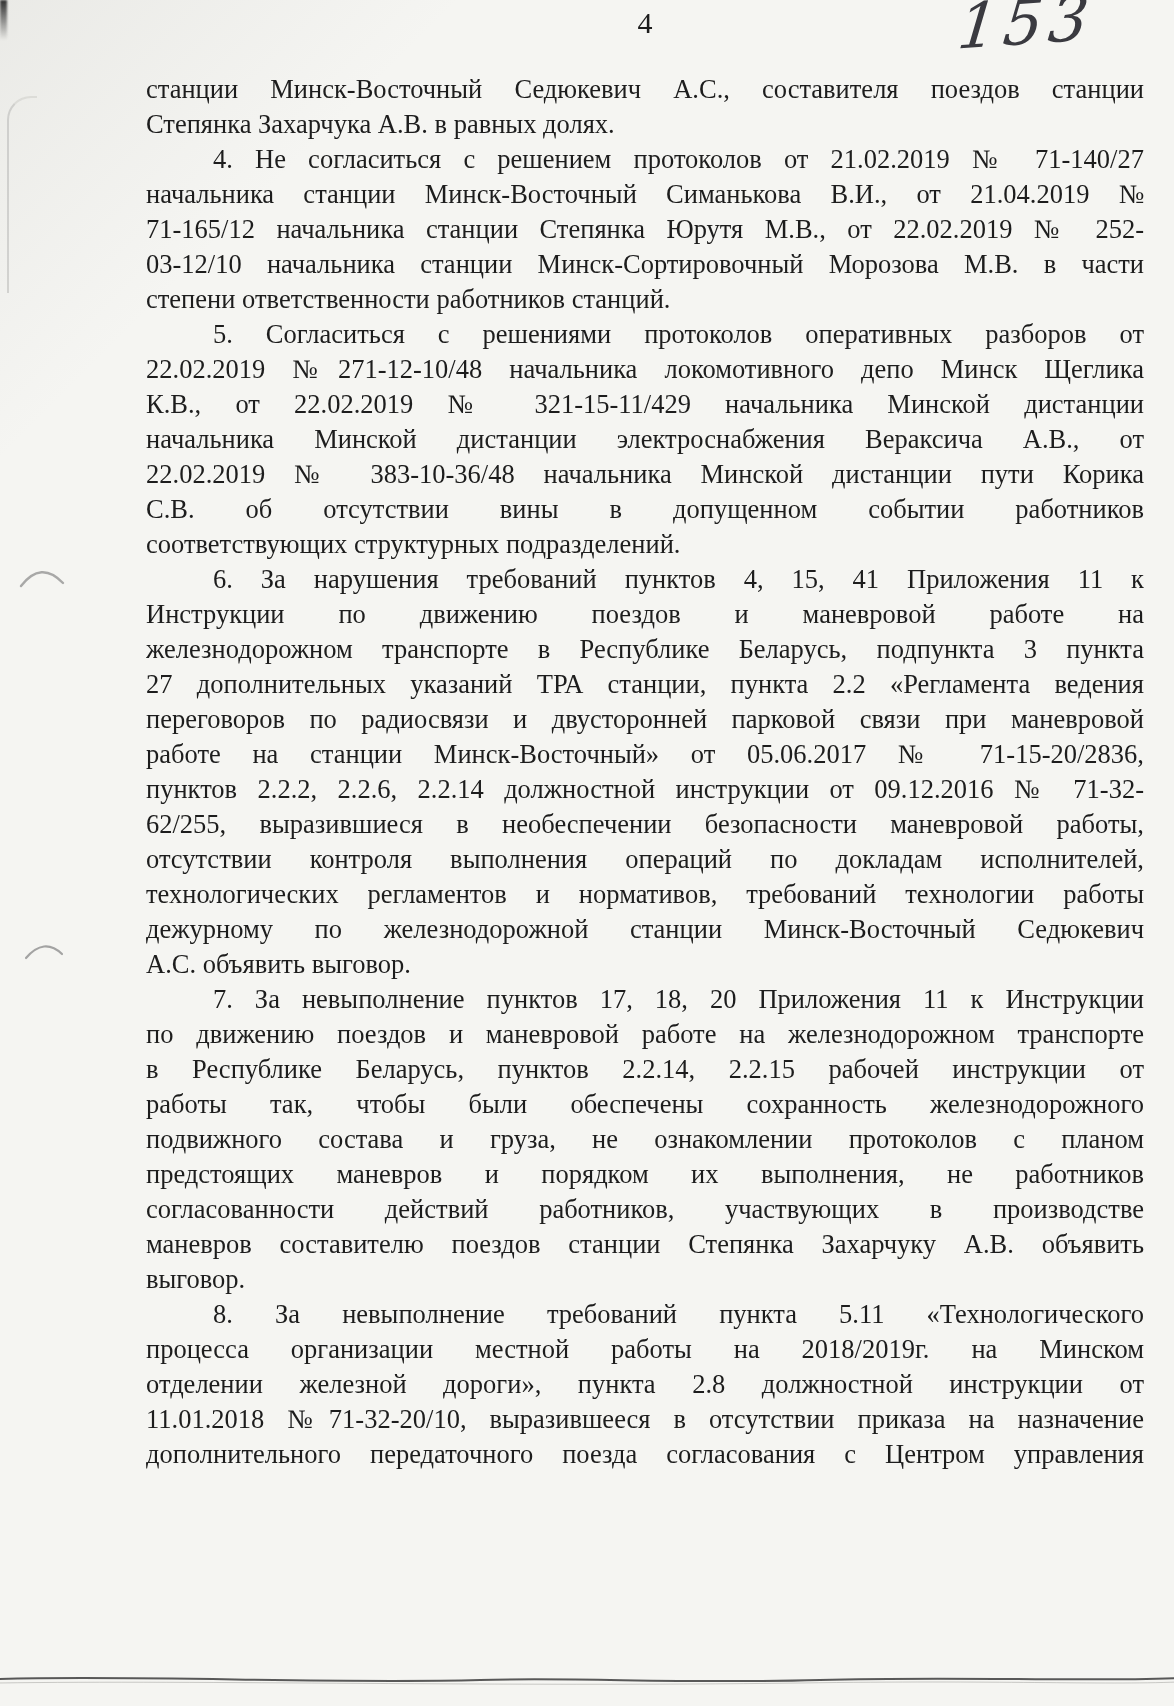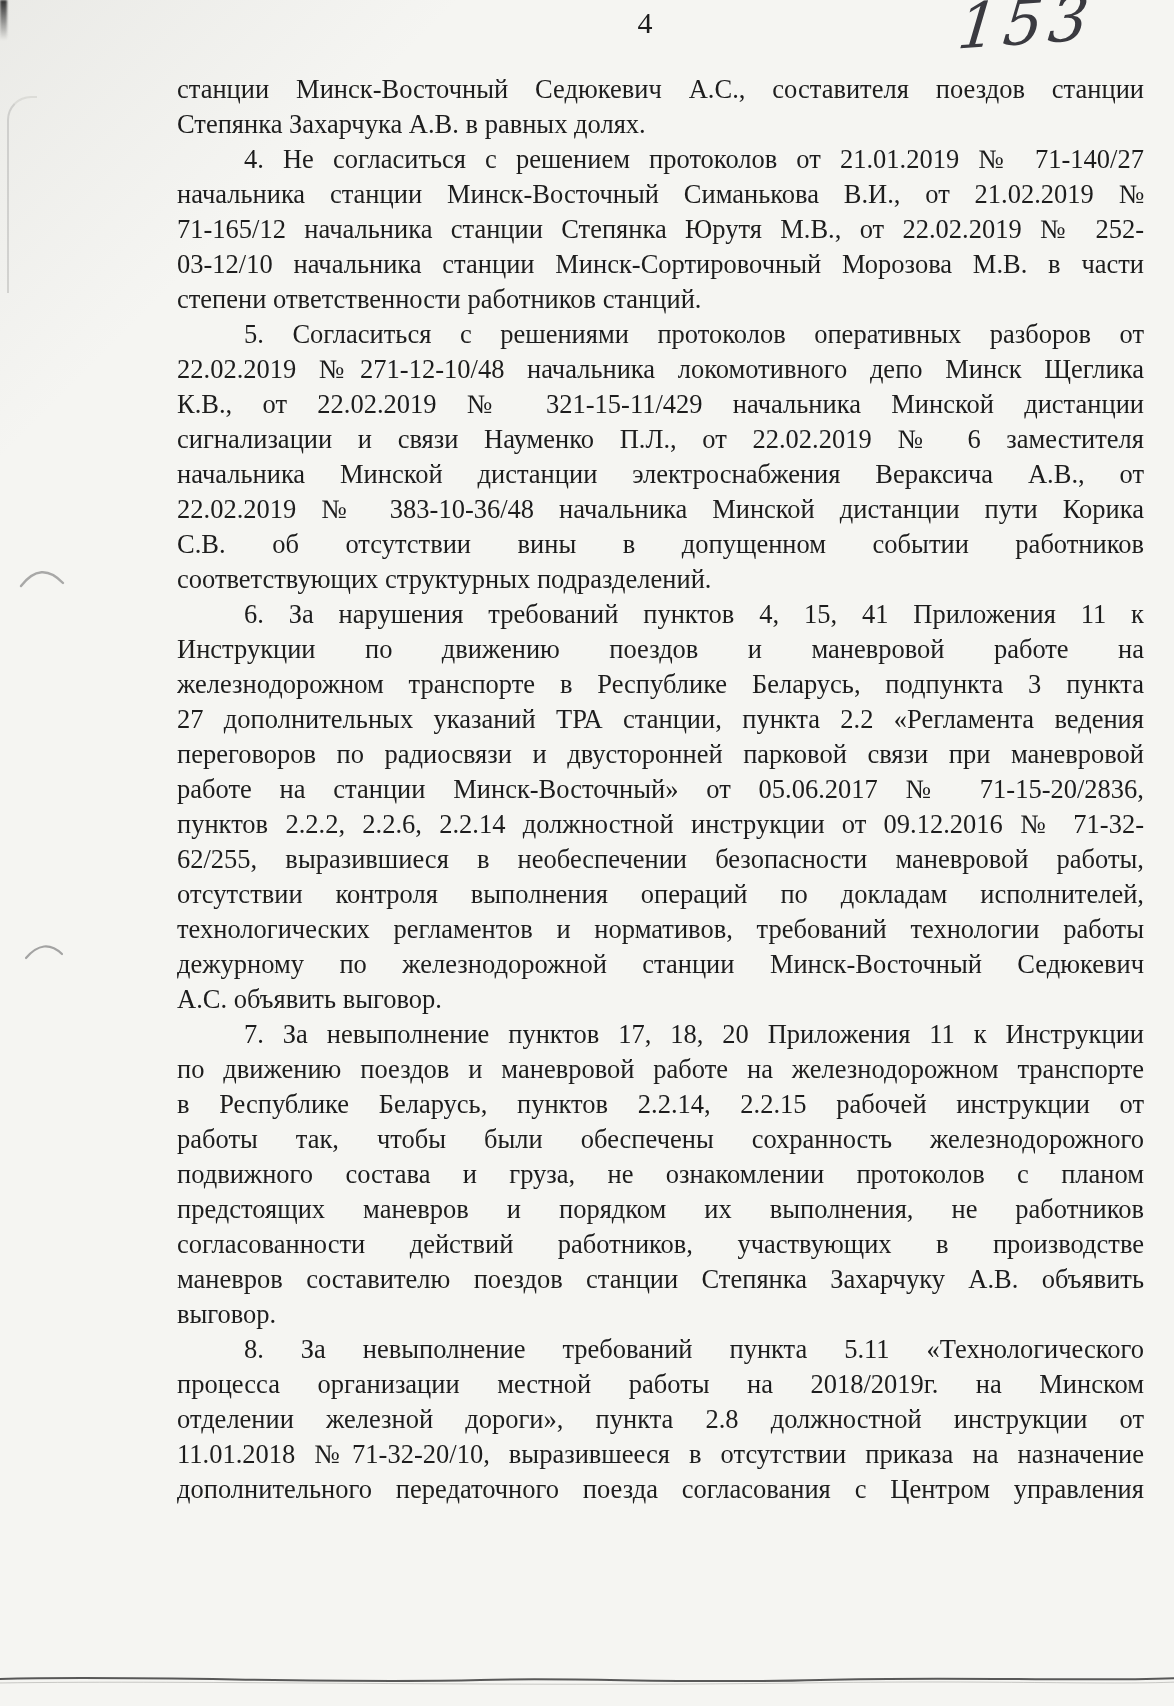--- a/index.html
+++ b/index.html
@@ -62,21 +62,20 @@
     left:146px;top:72px;width:998px;
     font-size:26.5px;
   }
   .line{
     height:35px;
     line-height:35px;
     text-align:justify;
     text-align-last:justify;
     overflow:hidden;
     white-space:normal;
-    margin-left:31px;
   }
   .line.last{
     text-align-last:left;
   }
   .line.indent{
     text-indent:67px;
   }
   .overlay-svg{
     position:absolute;inset:0;
     width:1174px;height:1706px;
@@ -91,29 +90,28 @@
   <div class="scan-corner-mark"></div>
   <div class="scan-corner-curve"></div>
 
   <div class="page-number">4</div>
 
   <div class="handwritten-number">153</div>
 
   <div class="text-block" id="text-block">
       <div class="line">станции Минск-Восточный Седюкевич А.С., составителя поездов станции</div>
       <div class="line last">Степянка Захарчука А.В. в равных долях.</div>
-      <div class="line indent">4. Не согласиться с решением протоколов от 21.01.2019 № 71-140/27</div>
-      <div class="line">начальника станции Минск-Восточный Симанькова В.И., от 21.02.2019 №</div>
+      <div class="line indent">4. Не согласиться с решением протоколов от 21.02.2019 № 71-140/27</div>
+      <div class="line">начальника станции Минск-Восточный Симанькова В.И., от 21.04.2019 №</div>
       <div class="line">71-165/12 начальника станции Степянка Юрутя М.В., от 22.02.2019 № 252-</div>
       <div class="line">03-12/10 начальника станции Минск-Сортировочный Морозова М.В. в части</div>
       <div class="line last">степени ответственности работников станций.</div>
       <div class="line indent">5. Согласиться с решениями протоколов оперативных разборов от</div>
       <div class="line">22.02.2019 №271-12-10/48 начальника локомотивного депо Минск Щеглика</div>
       <div class="line">К.В., от 22.02.2019 № 321-15-11/429 начальника Минской дистанции</div>
-      <div class="line">сигнализации и связи Науменко П.Л., от 22.02.2019 № 6 заместителя</div>
       <div class="line">начальника Минской дистанции электроснабжения Вераксича А.В., от</div>
       <div class="line">22.02.2019 № 383-10-36/48 начальника Минской дистанции пути Корика</div>
       <div class="line">С.В. об отсутствии вины в допущенном событии работников</div>
       <div class="line last">соответствующих структурных подразделений.</div>
       <div class="line indent">6. За нарушения требований пунктов 4, 15, 41 Приложения 11 к</div>
       <div class="line">Инструкции по движению поездов и маневровой работе на</div>
       <div class="line">железнодорожном транспорте в Республике Беларусь, подпункта 3 пункта</div>
       <div class="line">27 дополнительных указаний ТРА станции, пункта 2.2 «Регламента ведения</div>
       <div class="line">переговоров по радиосвязи и двусторонней парковой связи при маневровой</div>
       <div class="line">работе на станции Минск-Восточный» от 05.06.2017 № 71-15-20/2836,</div>

